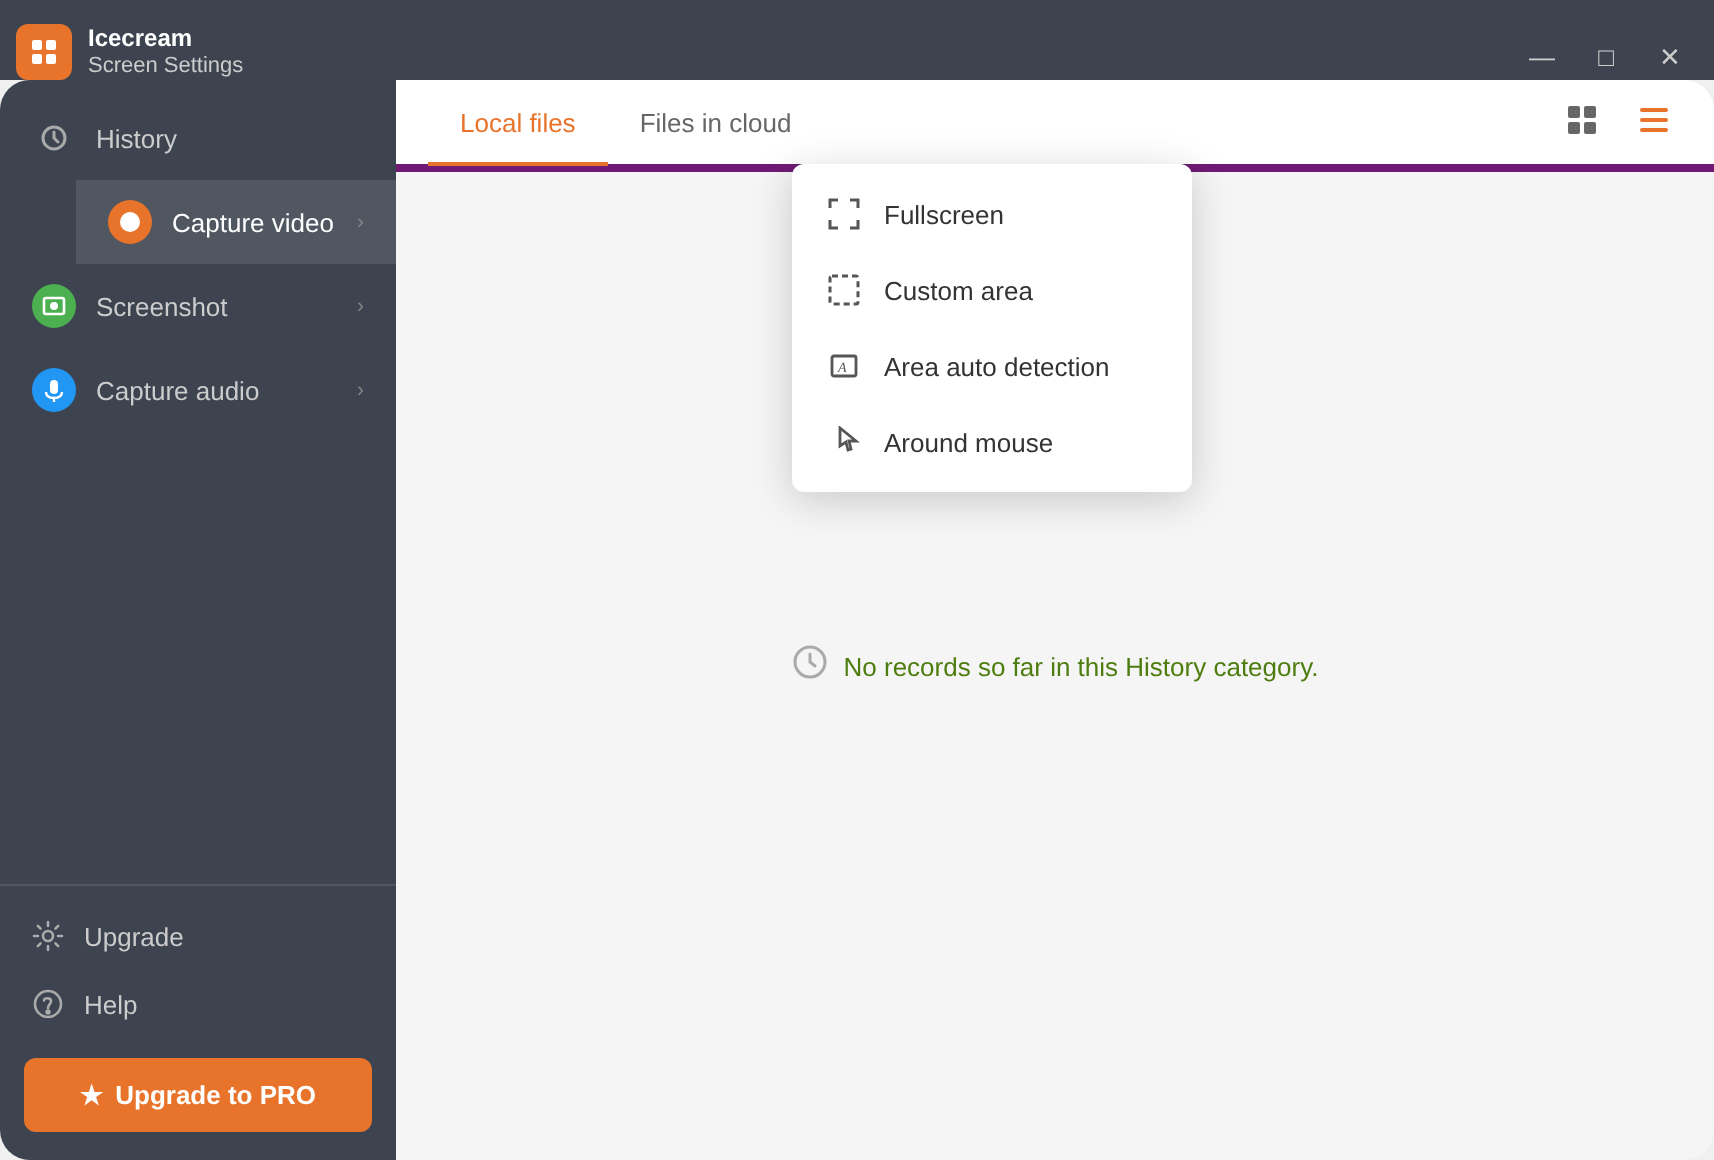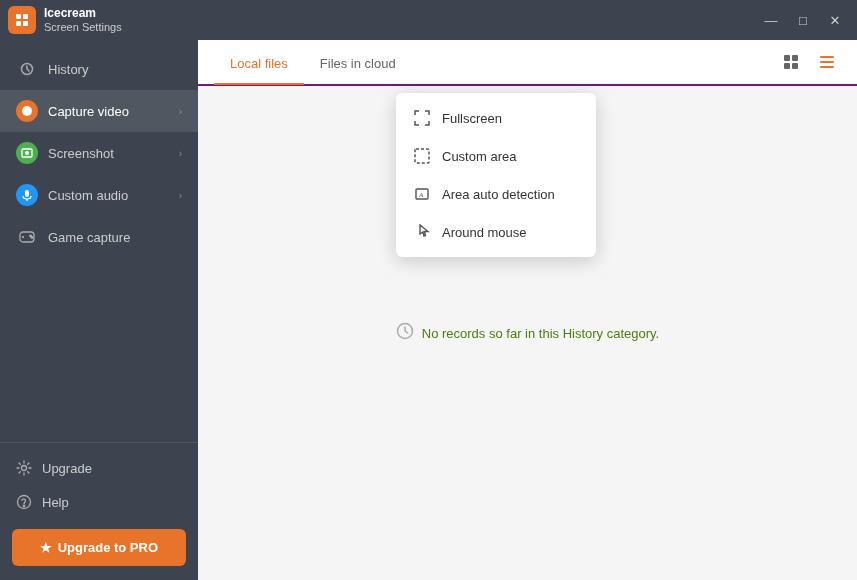--- a/index.html
+++ b/index.html
@@ -3,21 +3,21 @@
   <meta charset="utf-8">
   <style>
     * { margin: 0; padding: 0; box-sizing: border-box; }
     body { width: 857px; height: 580px; font-family: 'Segoe UI', Arial, sans-serif; background: #f0f0f0; overflow: hidden; display: flex; flex-direction: column; }
 
     
     .title-bar {
       height: 40px;
       background: #3d4450;
       display: flex;
-      align-items: center;
+      align-items: flex-end;
       justify-content: space-between;
       padding: 0 8px;
       flex-shrink: 0;
     }
     .title-bar-left { display: flex; align-items: center; gap: 8px; }
     .app-icon {
       width: 28px; height: 28px;
       background: #e8732a;
       border-radius: 6px;
       display: flex; align-items: center; justify-content: center;
@@ -32,21 +32,21 @@
       background: transparent;
       border: none;
       color: #ccc;
       cursor: pointer;
       display: flex; align-items: center; justify-content: center;
       font-size: 13px;
       border-radius: 3px;
     }
 
     
-    .main-layout { display: flex; flex: 1; overflow: hidden; }
+    .main-layout { display: flex; flex: 1; overflow: hidden; border-radius: 15px; }
 
     
     .sidebar {
       width: 198px;
       background: #3d4450;
       display: flex;
       flex-direction: column;
       flex-shrink: 0;
     }
     .sidebar-nav { flex: 1; padding: 8px 0; }
@@ -54,21 +54,21 @@
       display: flex;
       align-items: center;
       padding: 10px 16px;
       color: #ccc;
       cursor: pointer;
       font-size: 13px;
       gap: 10px;
       position: relative;
       user-select: none;
     }
-    .sidebar-item.active { background: rgba(255,255,255,0.1); color: white; }
+    .sidebar-item.active { background: rgba(255,255,255,0.1); color: white; margin-left: 38px; }
     .sidebar-item .item-icon {
       width: 22px; height: 22px;
       border-radius: 50%;
       display: flex; align-items: center; justify-content: center;
       font-size: 12px;
       flex-shrink: 0;
     }
     .icon-history { background: transparent; color: #aaa; }
     .icon-capture-video { background: #e8732a; color: white; }
     .icon-screenshot { background: #4caf50; color: white; }
@@ -97,21 +97,21 @@
     
     .content { flex: 1; display: flex; flex-direction: column; background: #f5f5f5; position: relative; }
 
     
     .tab-bar {
       height: 46px;
       background: white;
       display: flex;
       align-items: flex-end;
       padding: 0 16px;
-      border-bottom: 2px solid #701a75;
+      border-bottom: 4px solid #701a75;
       justify-content: space-between;
     }
     .tabs { display: flex; gap: 0; }
     .tab {
       padding: 12px 16px;
       font-size: 13px;
       color: #666;
       cursor: pointer;
       border-bottom: 2px solid transparent;
       margin-bottom: -1px;
@@ -137,21 +137,21 @@
       justify-content: center;
       color: #4d7c0f;
       font-size: 13px;
       gap: 8px;
     }
     .empty-icon { font-size: 16px; }
 
     
     .dropdown-menu {
       position: absolute;
-      top: 53px;
+      top: 42px;
       left: 198px;
       width: 200px;
       background: white;
       border-radius: 6px;
       box-shadow: 0 4px 20px rgba(0,0,0,0.18);
       z-index: 100;
       padding: 6px 0;
     }
     .dropdown-item {
       display: flex;
@@ -227,36 +227,24 @@
       </div>
 
       <div class="sidebar-item">
         <div class="item-icon icon-capture-audio">
           <svg width="12" height="12" viewBox="0 0 12 12" fill="white">
             <rect x="4" y="1" width="4" height="7" rx="2" fill="white"></rect>
             <path d="M2,7 Q2,10 6,10 Q10,10 10,7" stroke="white" stroke-width="1.2" fill="none"></path>
             <line x1="6" y1="10" x2="6" y2="12" stroke="white" stroke-width="1.2"></line>
           </svg>
         </div>
-        <span>Custom audio</span>
+        <span>Capture audio</span>
         <span class="chevron">›</span>
       </div>
 
-      <div class="sidebar-item">
-        <div class="item-icon icon-game">
-          <svg width="16" height="14" viewBox="0 0 16 14" fill="none" stroke="#aaa" stroke-width="1.3">
-            <rect x="1" y="2" width="14" height="10" rx="3"></rect>
-            <line x1="5" y1="7" x2="3" y2="7"></line>
-            <line x1="4" y1="6" x2="4" y2="8"></line>
-            <circle cx="11.5" cy="6" r="0.8" fill="#aaa"></circle>
-            <circle cx="13" cy="7.5" r="0.8" fill="#aaa"></circle>
-          </svg>
-        </div>
-        <span>Game capture</span>
-      </div>
 
 
     </div>
 
     <div class="sidebar-divider"></div>
 
     <div class="sidebar-item-small">
       <svg width="16" height="16" viewBox="0 0 16 16" fill="none" stroke="#aaa" stroke-width="1.3">
         <circle cx="8" cy="8" r="2.5"></circle>
         <path d="M8,1 L8,3 M8,13 L8,15 M1,8 L3,8 M13,8 L15,8 M2.9,2.9 L4.3,4.3 M11.7,11.7 L13.1,13.1 M13.1,2.9 L11.7,4.3 M4.3,11.7 L2.9,13.1" stroke-linecap="round"></path>

